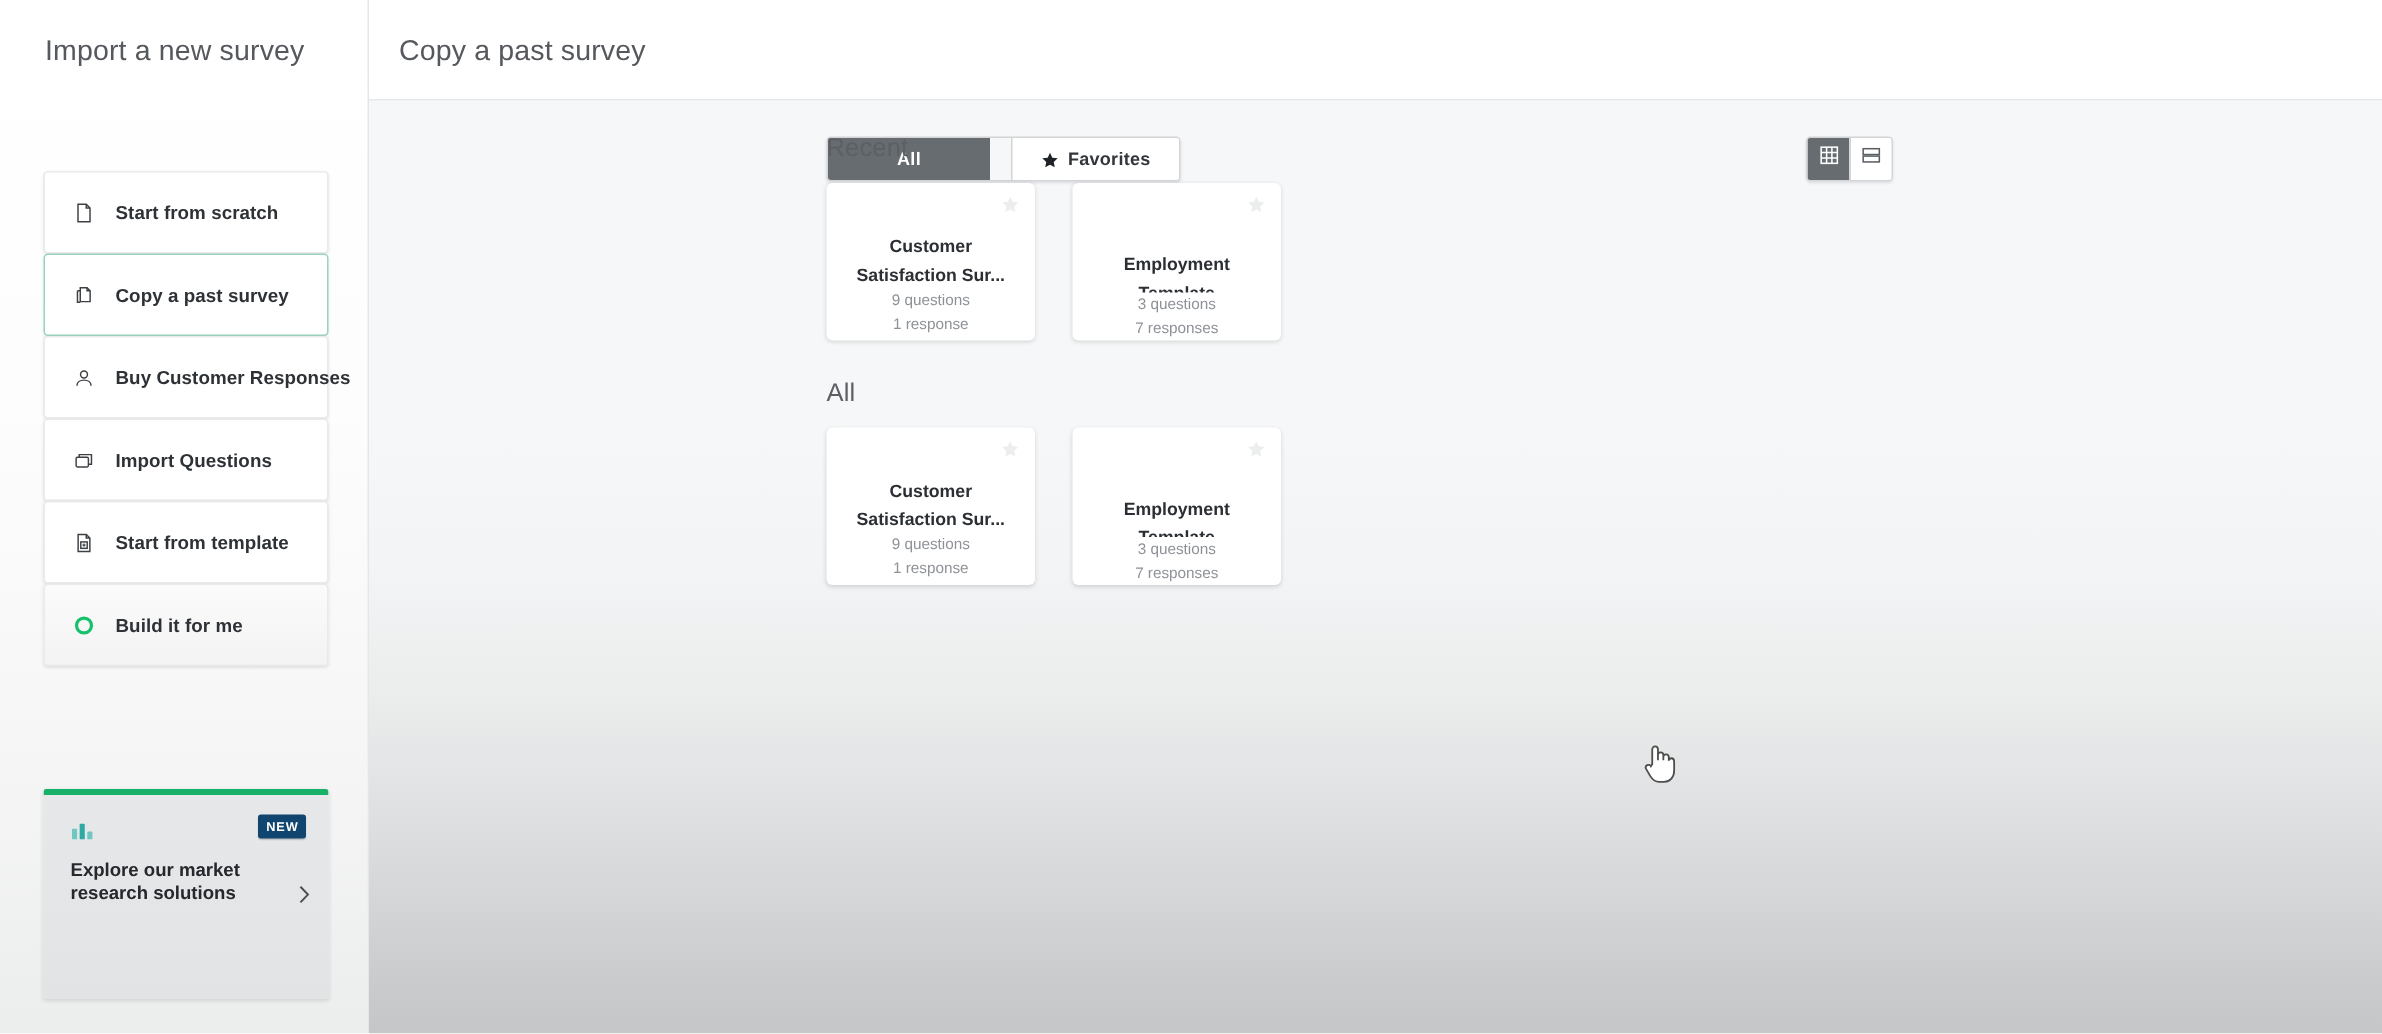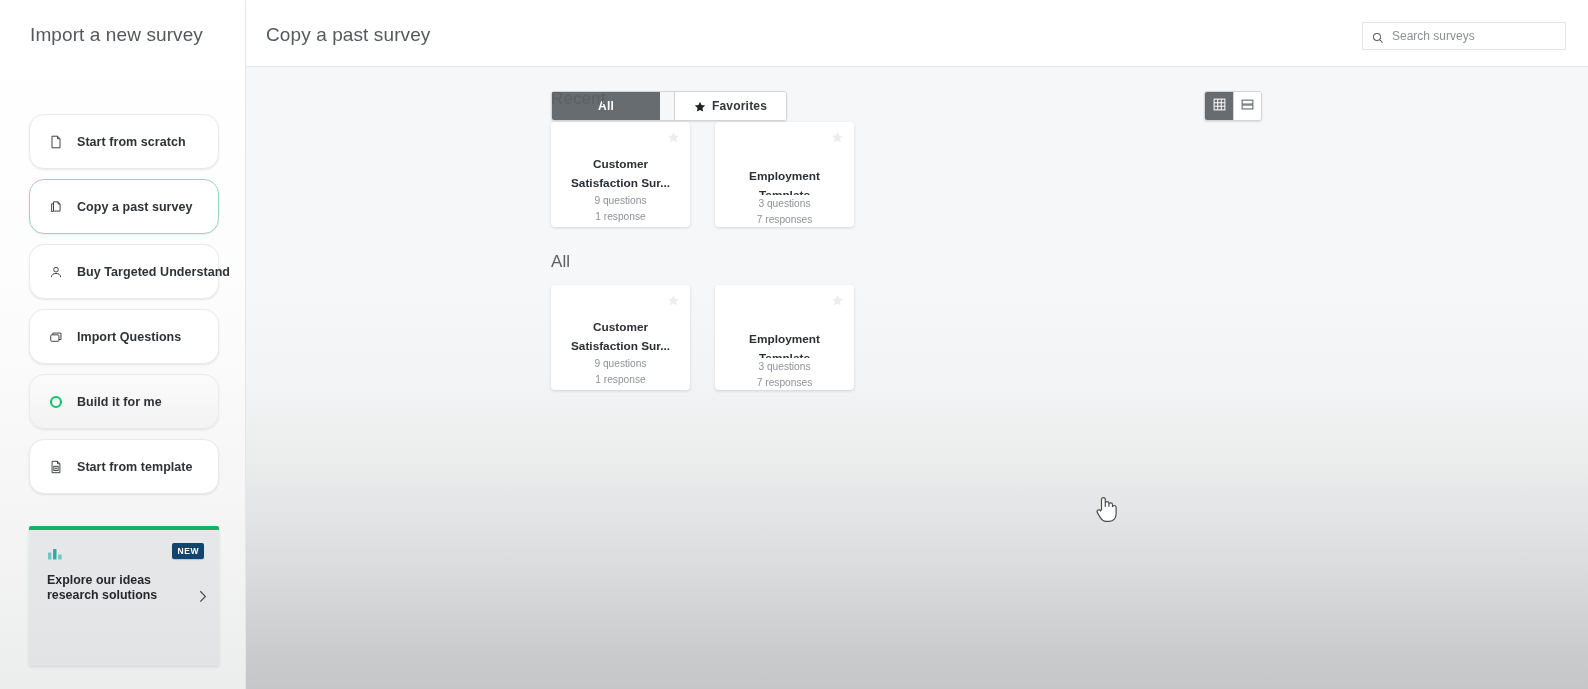--- a/index.html
+++ b/index.html
@@ -20,24 +20,24 @@
   }
   .sidebar-title {
     position: absolute; left: 30px; top: 24px;
     font-size: 19px; font-weight: 400; color: #55585c;
     letter-spacing: .1px; white-space: nowrap;
   }
   .nav-list { position: absolute; left: 29px; top: 114px; width: 190px; }
   .nav-card {
     position: relative; width: 190px; height: 55px;
     background: #ffffff; border: 1px solid #e9eaec;
-    border-radius: 15px;
+    border-radius: 3px;
     box-shadow: 0 1px 2px rgba(30,35,40,.10);
     display: flex; align-items: center; padding-left: 17px;
-    margin-bottom: 10px; cursor: pointer;
+    margin-bottom: 0; cursor: pointer;
   }
   .nav-card.selected {
     border: 1px solid #9bd4bd;
     box-shadow: 0 1px 2px rgba(30,35,40,.07);
   }
   .nav-card.muted {
     background: linear-gradient(180deg,#fbfbfb 0%, #f3f3f4 100%);
     border: 1px solid #e9eaec;
   }
   .nav-ico {
@@ -196,92 +196,83 @@
         <span class="nav-label">Copy a past survey</span>
       </div>
 
       <div class="nav-card">
         <span class="nav-ico">
           <svg width="16" height="16" viewBox="0 0 18 18" fill="none" stroke="#3d4045" stroke-width="1.1">
             <circle cx="9" cy="6.4" r="2.6"></circle>
               <path d="M3.7 14.8c0-2.6 2.4-4.2 5.3-4.2s5.3 1.6 5.3 4.2"></path>
           </svg>
         </span>
-        <span class="nav-label">Buy Targeted Understand</span>
+        <span class="nav-label">Buy Customer Responses</span>
       </div>
 
       <div class="nav-card">
         <span class="nav-ico">
           <svg width="16" height="16" viewBox="0 0 18 18" fill="none" stroke="#3d4045" stroke-width="1.1">
             <rect x="3.1" y="6.6" width="9.2" height="7.2" rx="1"></rect>
             <path d="M5.4 6.6V4.6h9.2v7.2h-2.3"></path>
           </svg>
         </span>
         <span class="nav-label">Import Questions</span>
-      </div>
-
-      <div class="nav-card muted">
-        <span class="nav-ico">
-          <svg width="16" height="16" viewBox="0 0 18 18" fill="none">
-            <circle cx="9" cy="9" r="5.6" stroke="#15c26b" stroke-width="2.4"></circle>
-          </svg>
-        </span>
-        <span class="nav-label">Build it for me</span>
       </div>
 
       <div class="nav-card">
         <span class="nav-ico">
           <svg width="16" height="16" viewBox="0 0 18 18" fill="none" stroke="#3d4045" stroke-width="1.1">
             <path d="M4.6 2.6h6.1l2.7 2.7v10.1H4.6z"></path>
               <path d="M10.7 2.6v2.7h2.7"></path>
             <rect x="6.6" y="8.2" width="4.8" height="4.8"></rect>
             <path d="M9 9.4v2.4M7.8 10.6h2.4" stroke-width="0.9"></path>
           </svg>
         </span>
         <span class="nav-label">Start from template</span>
+      </div>
+
+      <div class="nav-card muted">
+        <span class="nav-ico">
+          <svg width="16" height="16" viewBox="0 0 18 18" fill="none">
+            <circle cx="9" cy="9" r="5.6" stroke="#15c26b" stroke-width="2.4"></circle>
+          </svg>
+        </span>
+        <span class="nav-label">Build it for me</span>
       </div>
 
     </div>
 
     <div class="promo">
       <div class="promo-top-bar"></div>
       <div class="promo-inner">
         <div class="promo-row1">
           <span class="promo-chart-ico">
             <svg width="19" height="17" viewBox="0 0 20 18" fill="none">
               <rect x="1" y="9" width="3.6" height="7.4" rx="0.6" fill="#6fc7c2"></rect>
               <rect x="6.4" y="5.4" width="3.6" height="11" rx="0.6" fill="#2fa9a4"></rect>
               <rect x="11.8" y="11" width="3.6" height="5.4" rx="0.6" fill="#6fc7c2"></rect>
             </svg>
           </span>
           <span class="badge-new">NEW</span>
         </div>
-        <div class="promo-head">Explore our ideas research solutions</div>
+        <div class="promo-head">Explore our market research solutions</div>
         <span class="promo-chev">
           <svg width="8" height="13" viewBox="0 0 8 13" fill="none" stroke="#4a4d52" stroke-width="1.3">
             <path d="M1.3 1.2L6.3 6.4L1.3 11.6"></path>
           </svg>
         </span>
       </div>
     </div>
   </aside>
 
   <section class="main">
 
     <div class="topbar">
       <div class="topbar-title">Copy a past survey</div>
-      <div class="search-wrap">
-        <span class="search-ico">
-          <svg width="12" height="12" viewBox="0 0 14 14" fill="none" stroke="#5c6065" stroke-width="1.2">
-            <circle cx="5.8" cy="5.8" r="4.1"></circle>
-              <path d="M8.9 8.9l3.4 3.4"></path>
-          </svg>
-        </span>
-        <input class="search-input" type="text" placeholder="Search surveys" style="">
-      </div>
     </div>
 
     <div class="controls">
 
       <div class="seg">
         <div class="seg-btn active" style="width:108px">
           <span>All</span>
         </div>
         <div class="seg-btn" style="width:112px">
           <span class="seg-star">

